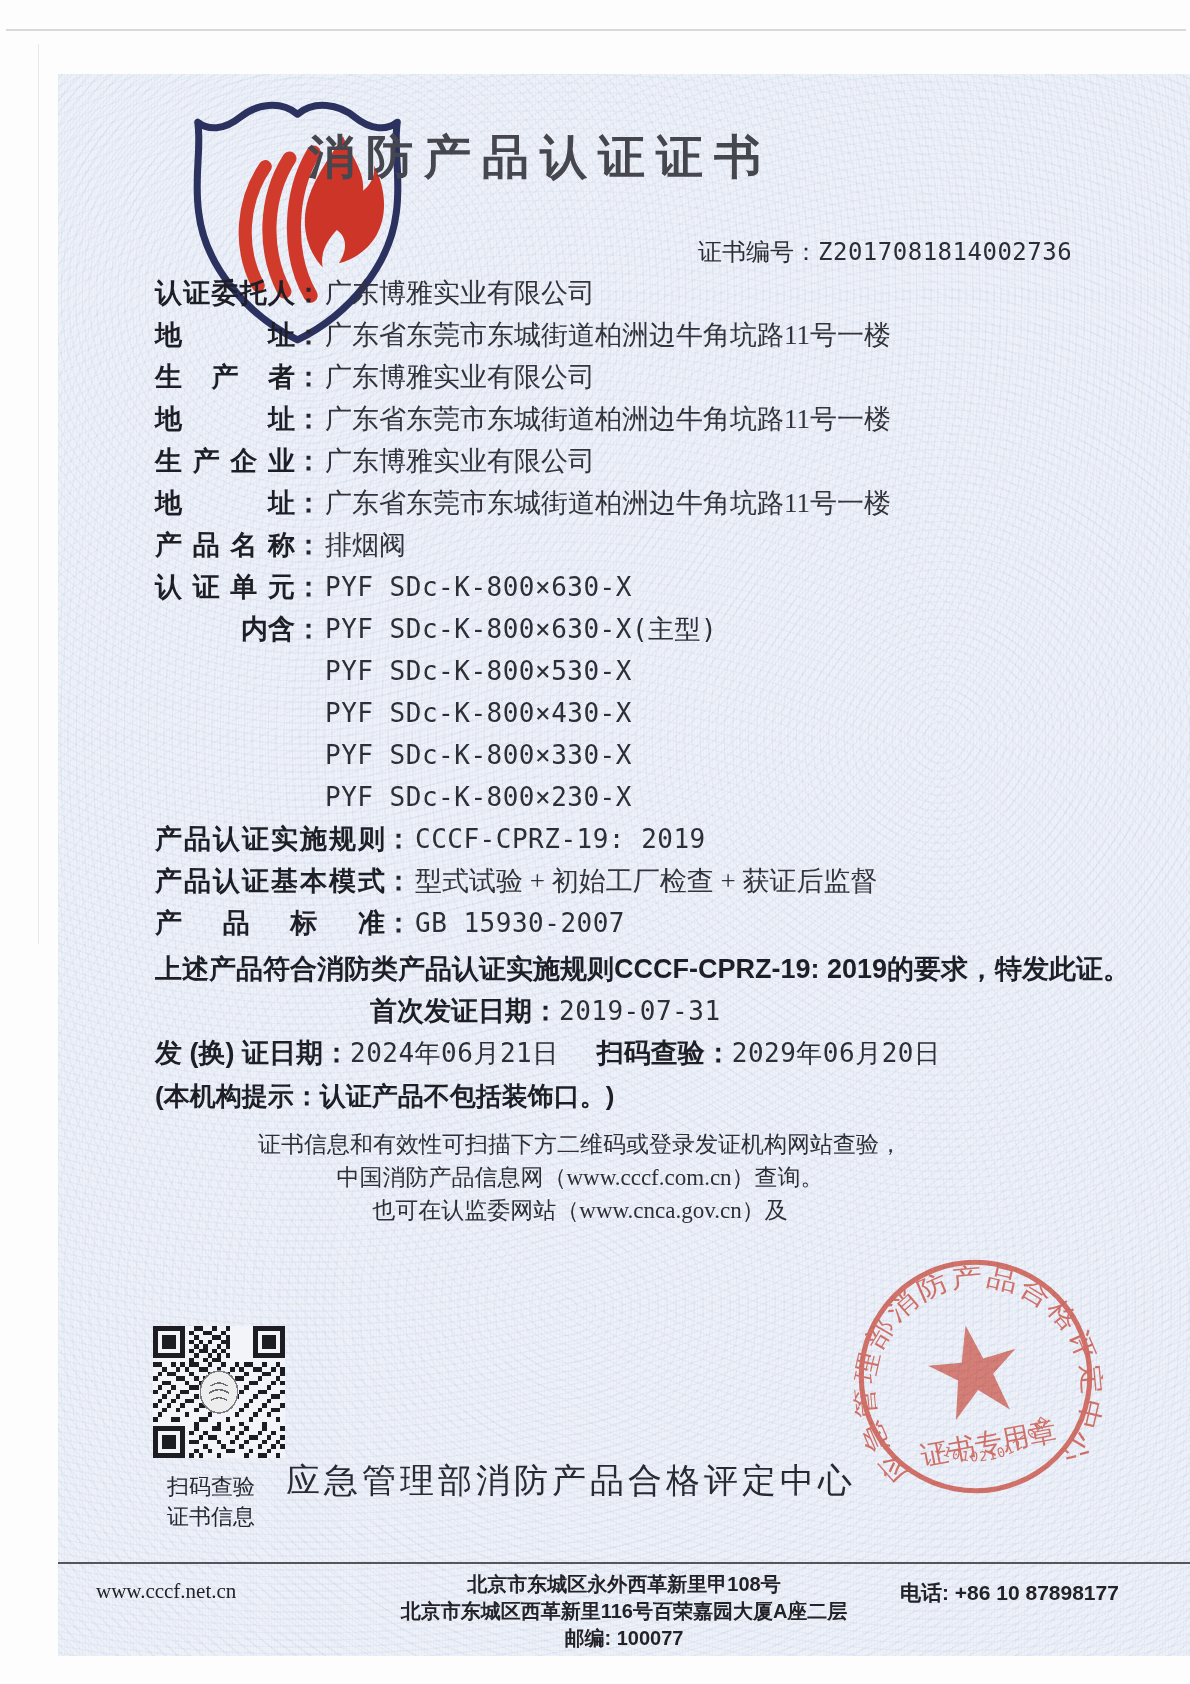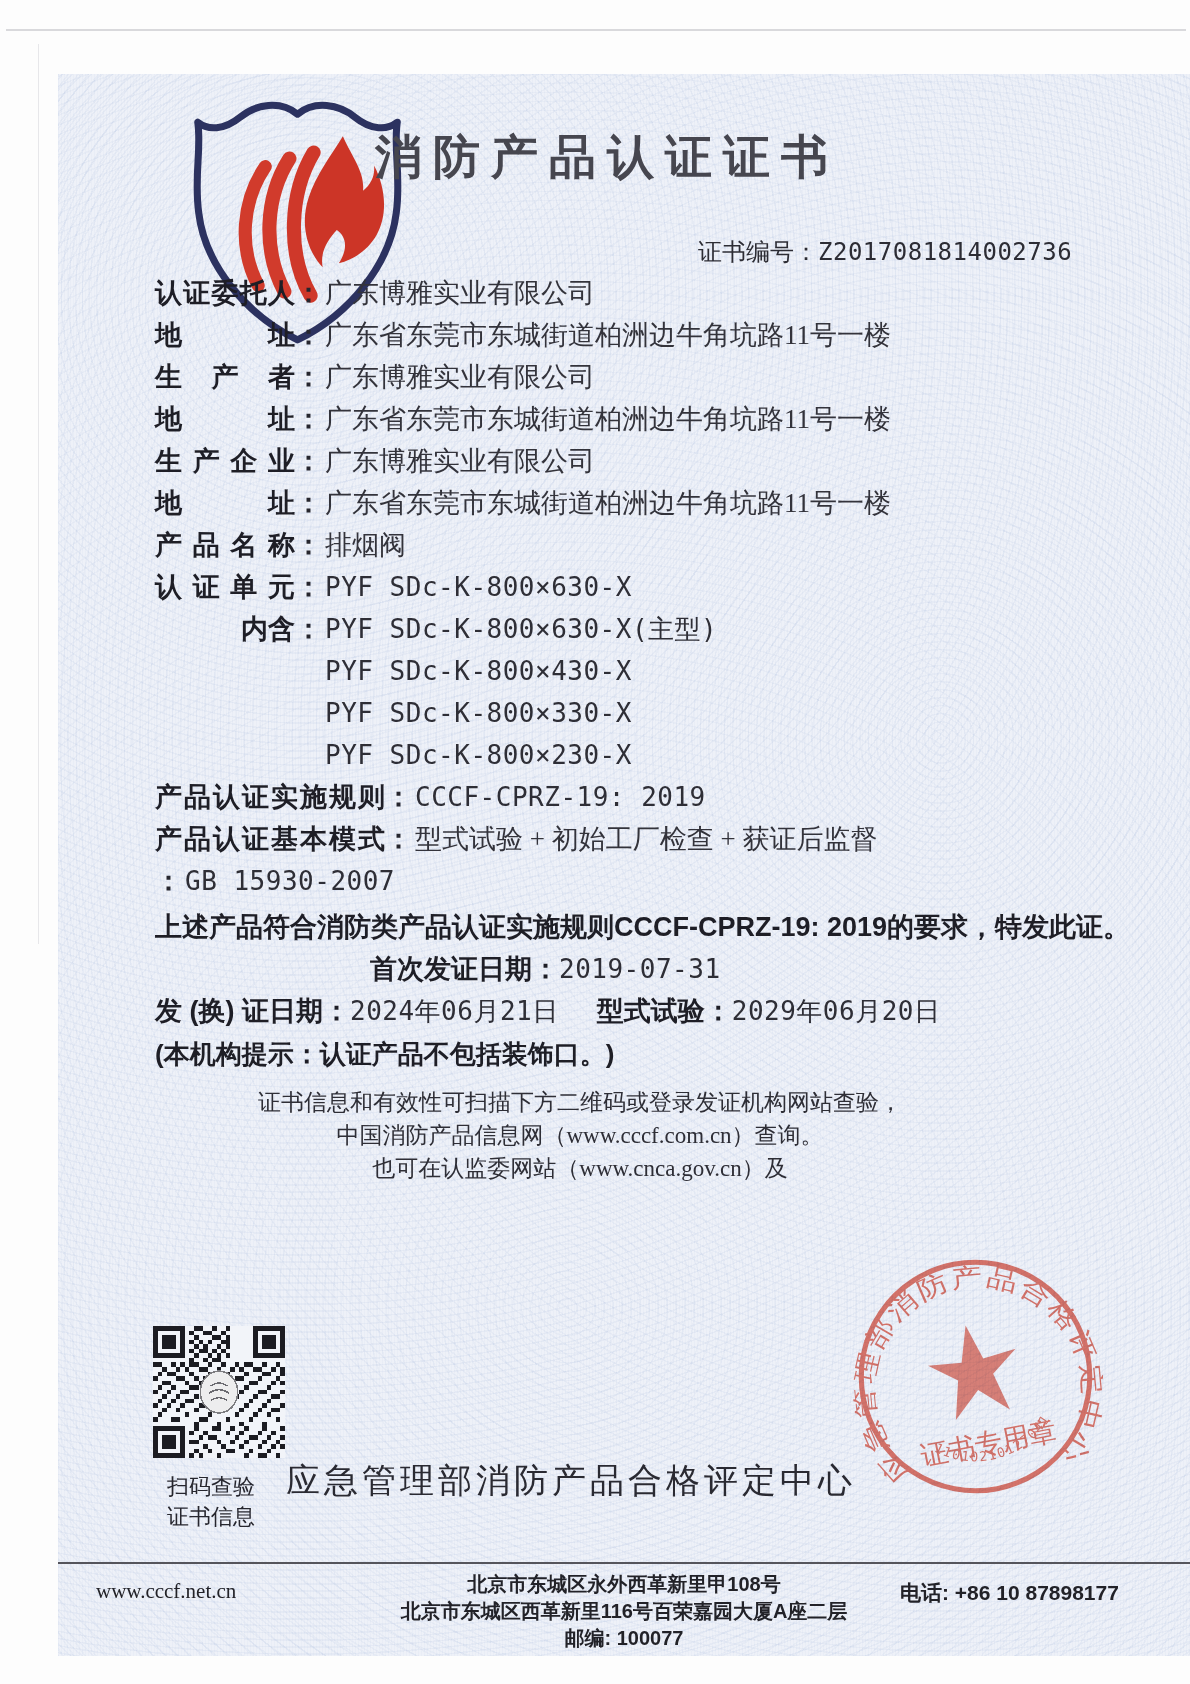--- a/index.html
+++ b/index.html
@@ -23,22 +23,22 @@
     background-color:#eef1f8;
     background-image:
       repeating-radial-gradient(circle at 22% 14%, rgba(150,172,212,0.10) 0 1.5px, rgba(0,0,0,0) 1.5px 7px),
       repeating-radial-gradient(circle at 78% 42%, rgba(150,172,212,0.09) 0 1.5px, rgba(0,0,0,0) 1.5px 8px),
       repeating-radial-gradient(circle at 45% 78%, rgba(150,172,212,0.08) 0 1.5px, rgba(0,0,0,0) 1.5px 9px),
       repeating-linear-gradient(90deg, rgba(185,200,228,0.10) 0 1px, rgba(0,0,0,0) 1px 3px);
   }
   
   .logo { position:absolute; left:112px; top:16px; width:255px; height:262px; }
   .title {
-    position:absolute; left:236px; top:52px; width:545px;
-    text-align:right;
+    position:absolute; left:250px; top:52px; width:545px;
+    text-align:left;
     font-family:"Liberation Serif", serif;
     font-size:47px; font-weight:700; letter-spacing:11px;
     color:#46464f; white-space:nowrap;
   }
   .cert-no-line {
     position:absolute; left:592px; top:162px; width:520px;
     font-size:24px; color:#2c2c34; white-space:nowrap;margin-left:48px;
   }
   .cert-no-line .lab { font-family:"Liberation Serif", serif; }
   .cert-no-line .num { font-family:"DejaVu Sans Mono", monospace; letter-spacing:0.5px; }
@@ -165,20 +165,24 @@
         <span class="val-mono">PYF SDc-K-800×630-X</span>
       </div>
 
       <div class="row">
         <span class="jlbl w140 lbl-right">内含</span>
         <span class="colon">：</span>
         <span class="val-mono">PYF SDc-K-800×630-X(主型)</span>
       </div>
       <div class="row">
         <span class="spacer"></span>
+        <span class="val-mono">PYF SDc-K-800×530-X</span>
+      </div>
+      <div class="row">
+        <span class="spacer"></span>
         <span class="val-mono">PYF SDc-K-800×430-X</span>
       </div>
       <div class="row">
         <span class="spacer"></span>
         <span class="val-mono">PYF SDc-K-800×330-X</span>
       </div>
       <div class="row">
         <span class="spacer"></span>
         <span class="val-mono">PYF SDc-K-800×230-X</span>
       </div>
@@ -187,35 +191,36 @@
         <span class="jlbl w230">产品认证实施规则</span>
         <span class="colon">：</span>
         <span class="val-mono">CCCF-CPRZ-19: 2019</span>
       </div>
       <div class="row">
         <span class="jlbl w230">产品认证基本模式</span>
         <span class="colon">：</span>
         <span class="val">型式试验 + 初始工厂检查 + 获证后监督</span>
       </div>
       <div class="row">
+        <span class="jlbl w230">产品标准</span>
         <span class="colon">：</span>
         <span class="val-mono">GB 15930-2007</span>
       </div>
 
       <div class="statement">上述产品符合消防类产品认证实施规则CCCF-CPRZ-19: 2019的要求，特发此证。</div>
 
       <div class="row row-first-issue">
         <span class="blbl">首次发证日期：</span>
         <span class="val-mono">2019-07-31</span>
       </div>
       <div class="row">
         <span class="blbl">发 (换) 证日期：</span>
         <span class="val-mono">2024年06月21日</span>
         <span class="gap40"></span>
-        <span class="blbl">型式试验：</span>
+        <span class="blbl">扫码查验：</span>
         <span class="val-mono">2029年06月20日</span>
       </div>
 
       <div class="note">(本机构提示：认证产品不包括装饰口。)</div>
 
       <div class="verify">
         <div>证书信息和有效性可扫描下方二维码或登录发证机构网站查验，</div>
         <div>中国消防产品信息网（www.cccf.com.cn）查询。</div>
         <div>也可在认监委网站（www.cnca.gov.cn）及</div>
       </div>

